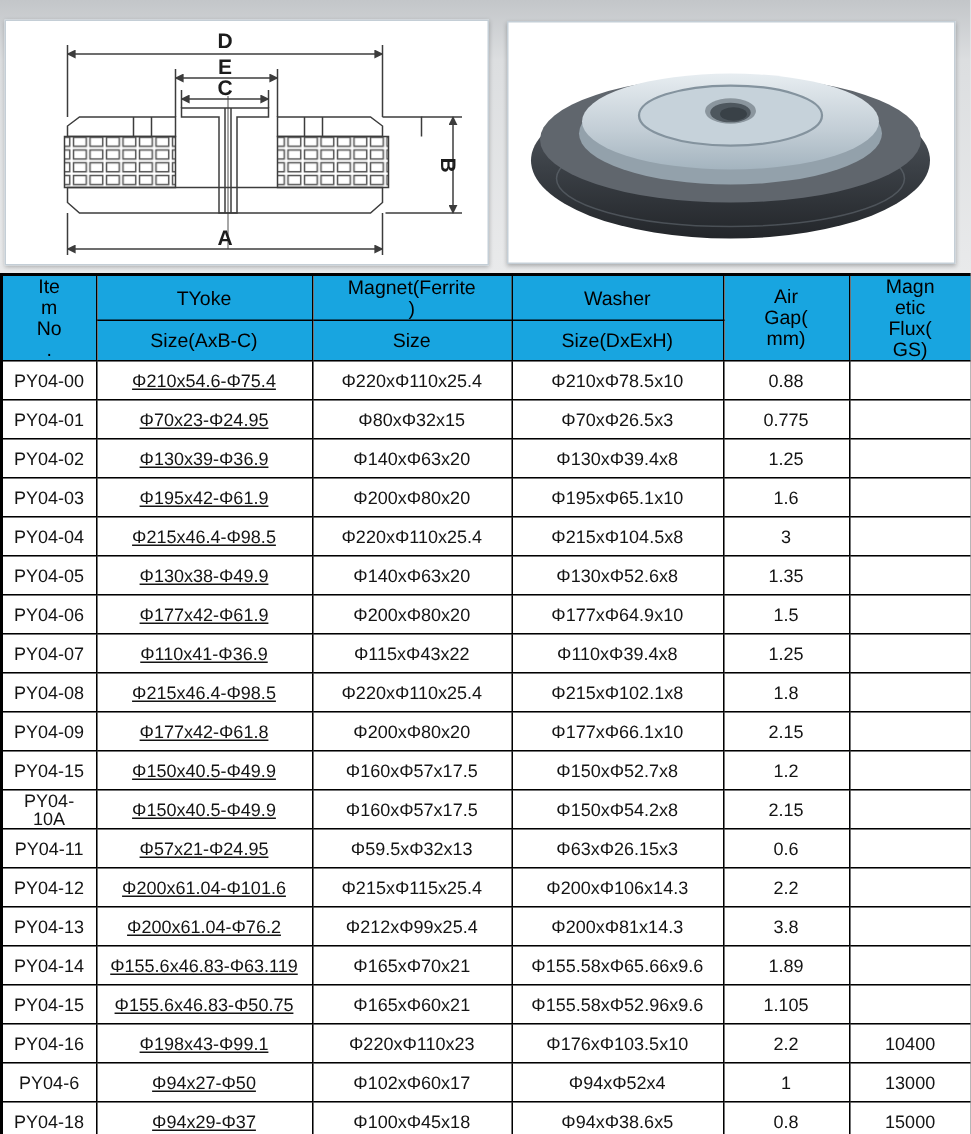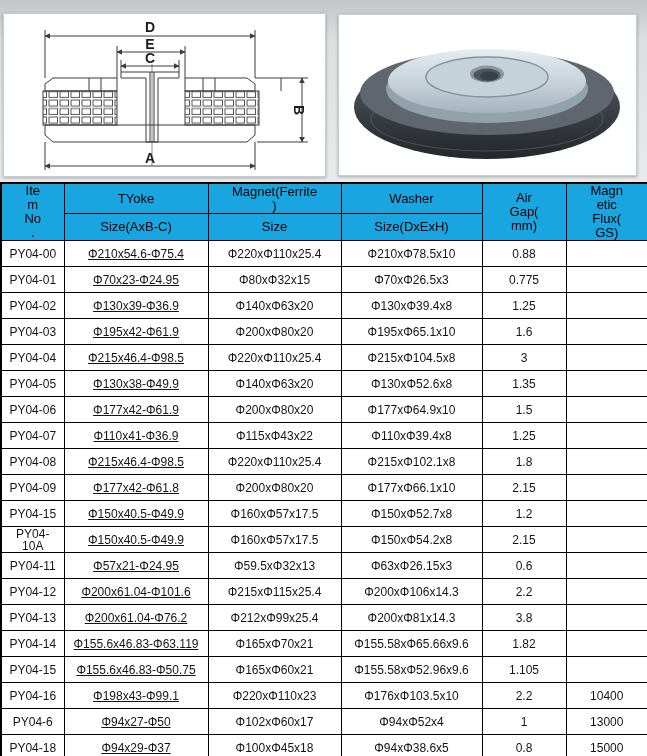--- a/index.html
+++ b/index.html
@@ -274,21 +274,21 @@
     <td class="c-washer">Φ200xΦ81x14.3</td>
     <td class="c-gap">3.8</td>
     <td class="c-flux"></td>
   </tr>
 
   <tr>
     <td class="c-item">PY04-14</td>
     <td class="c-tyoke">Φ155.6x46.83-Φ63.119</td>
     <td class="c-magnet">Φ165xΦ70x21</td>
     <td class="c-washer">Φ155.58xΦ65.66x9.6</td>
-    <td class="c-gap">1.82</td>
+    <td class="c-gap">1.89</td>
     <td class="c-flux"></td>
   </tr>
 
   <tr>
     <td class="c-item">PY04-15</td>
     <td class="c-tyoke">Φ155.6x46.83-Φ50.75</td>
     <td class="c-magnet">Φ165xΦ60x21</td>
     <td class="c-washer">Φ155.58xΦ52.96x9.6</td>
     <td class="c-gap">1.105</td>
     <td class="c-flux"></td>

